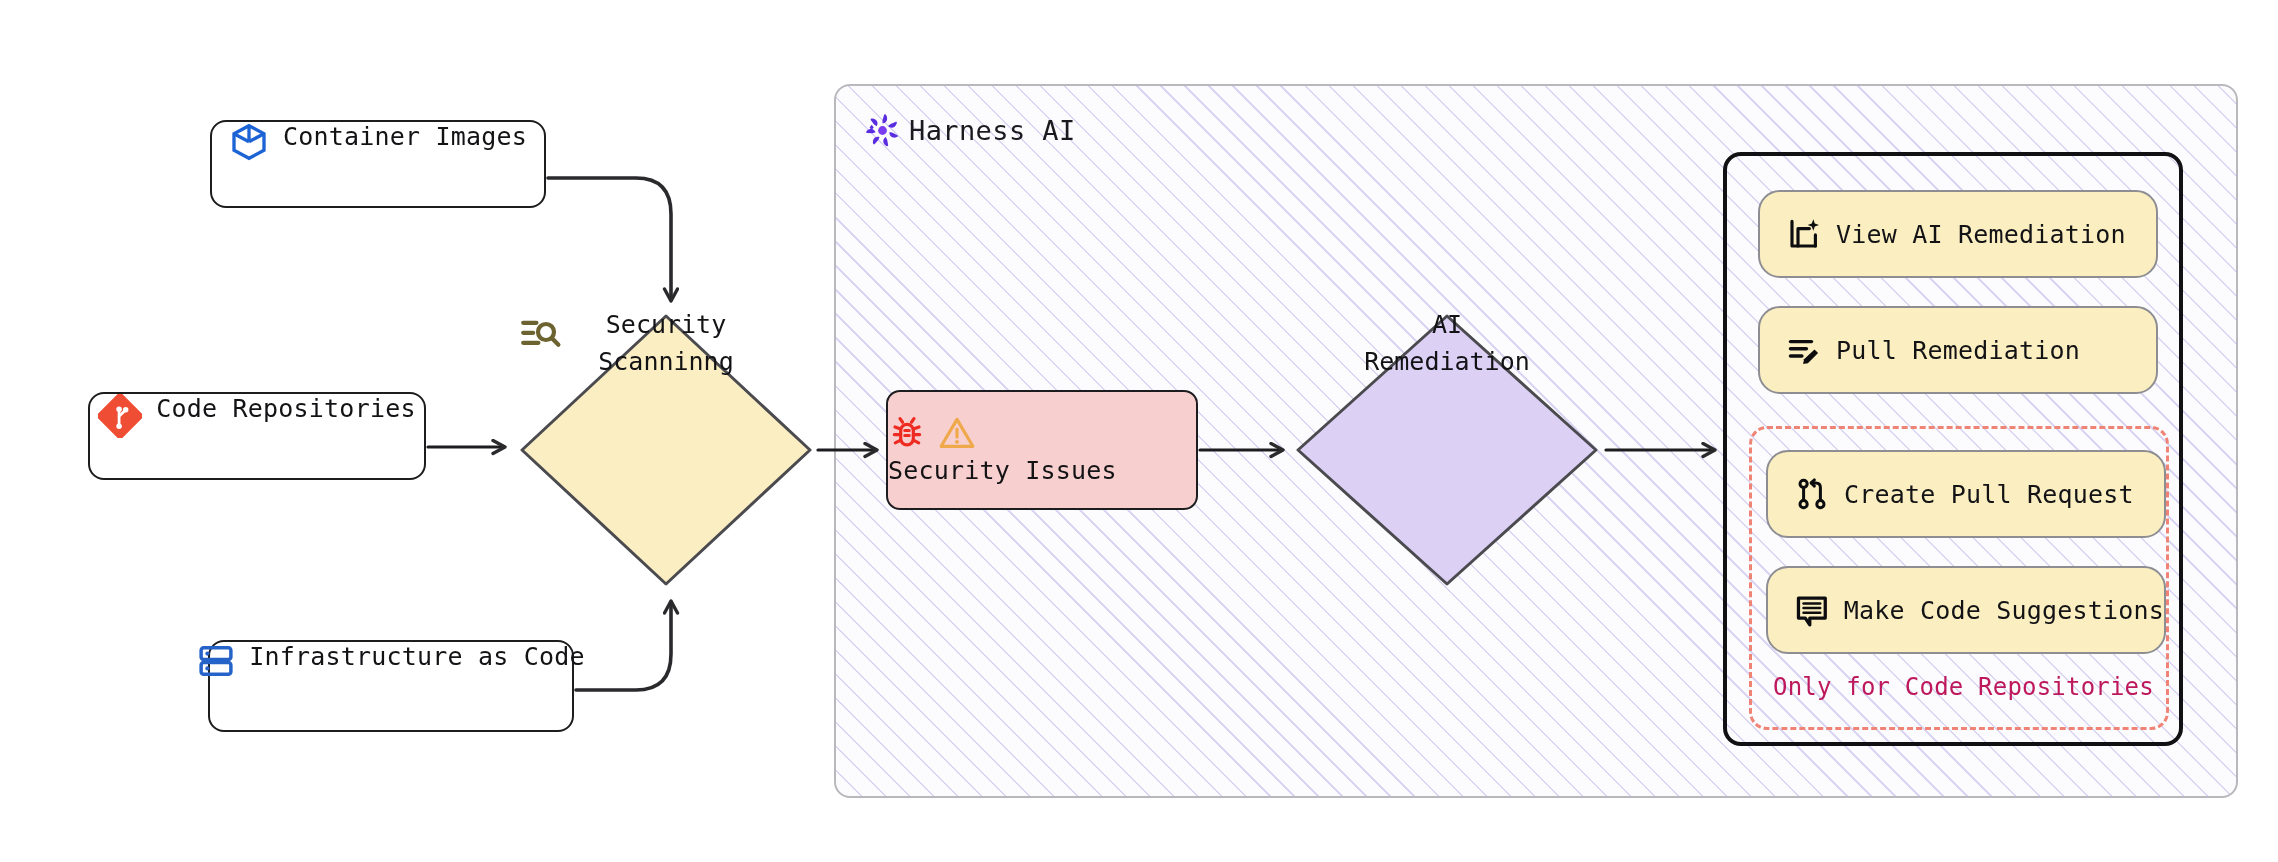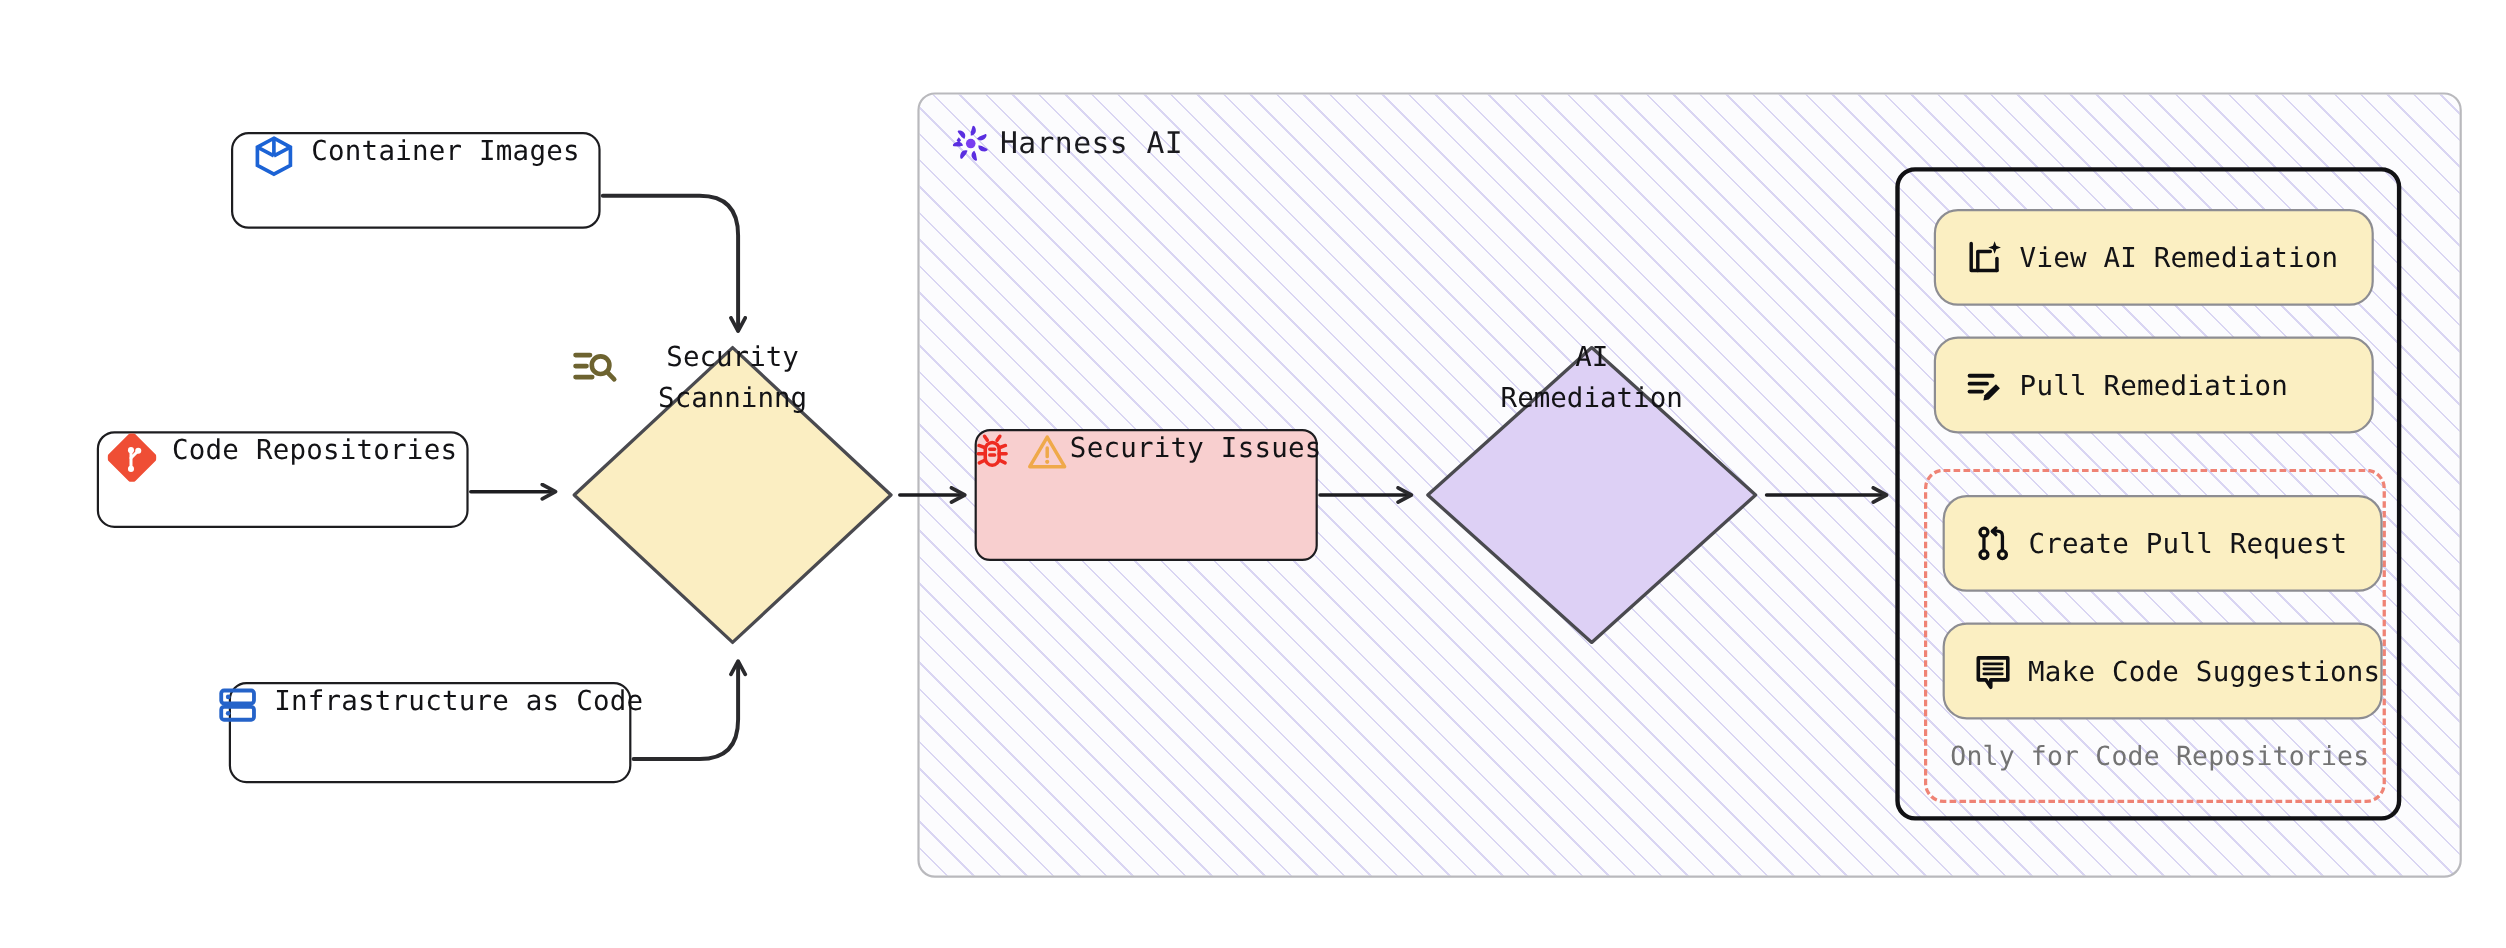--- a/index.html
+++ b/index.html
@@ -81,21 +81,21 @@
     gap: 14px;
     padding: 0 22px;
   }
   .node-icon { flex: 0 0 auto; display: block; }
 
   
   #node-container-images { left: 194px; top: 120px; width: 336px; height: 88px; }
   
   #node-code-repos      { left:  72px; top: 392px; width: 338px; height: 88px; }
   
-  #node-iac             { left: 192px; top: 620px; width: 366px; height: 92px; }
+  #node-iac             { left: 192px; top: 640px; width: 366px; height: 92px; }
 
   
   .diamond-wrap { position: absolute; }
   .diamond-wrap svg { position: absolute; left: 0; top: 0; overflow: visible; }
   .diamond-content {
     position: absolute;
     left: 0; top: 0;
     width: 100%; height: 100%;
     display: flex;
     flex-direction: column;
@@ -114,21 +114,21 @@
 
   
   #node-security-issues {
     left: 870px;
     top: 390px;
     width: 312px;
     height: 120px;
     border: 2.5px solid #1d1d20;
     border-radius: 14px;
     background: #f8cfcf;
-    flex-direction: row;
+    flex-direction: column;
     gap: 2px;
   }
   #node-security-issues .issue-icons {
     display: flex;
     align-items: center;
     gap: 12px;
     margin-bottom: 2px;
   }
 
   
@@ -170,21 +170,21 @@
   }
   #btn-view-ai      { left: 1742px; top: 190px; width: 400px; }
   #btn-edit-rem     { left: 1742px; top: 306px; width: 400px; }
   #btn-create-pr    { left: 1750px; top: 450px; width: 400px; }
   #btn-make-code    { left: 1750px; top: 566px; width: 400px; }
   .actions-caption {
     position: absolute;
     left: 1757px;
     top: 673px;
     font-size: 24px;
-    color: #737373;
+    color: #be185d;
     white-space: nowrap;
     letter-spacing: 0.2px;
   }
 </style>
 </head>
 <body>
 
 <div id="stage">
 
   <div class="harness-container">

